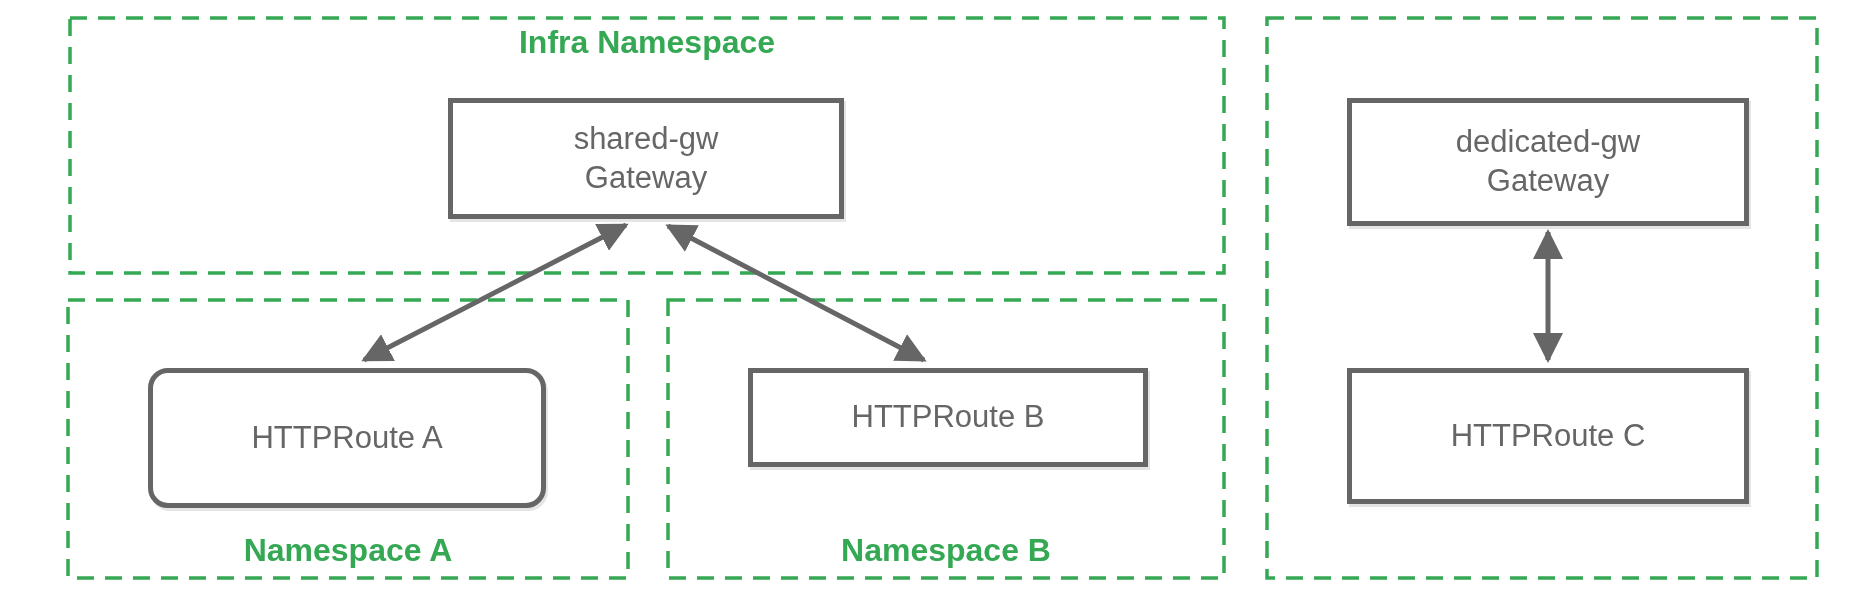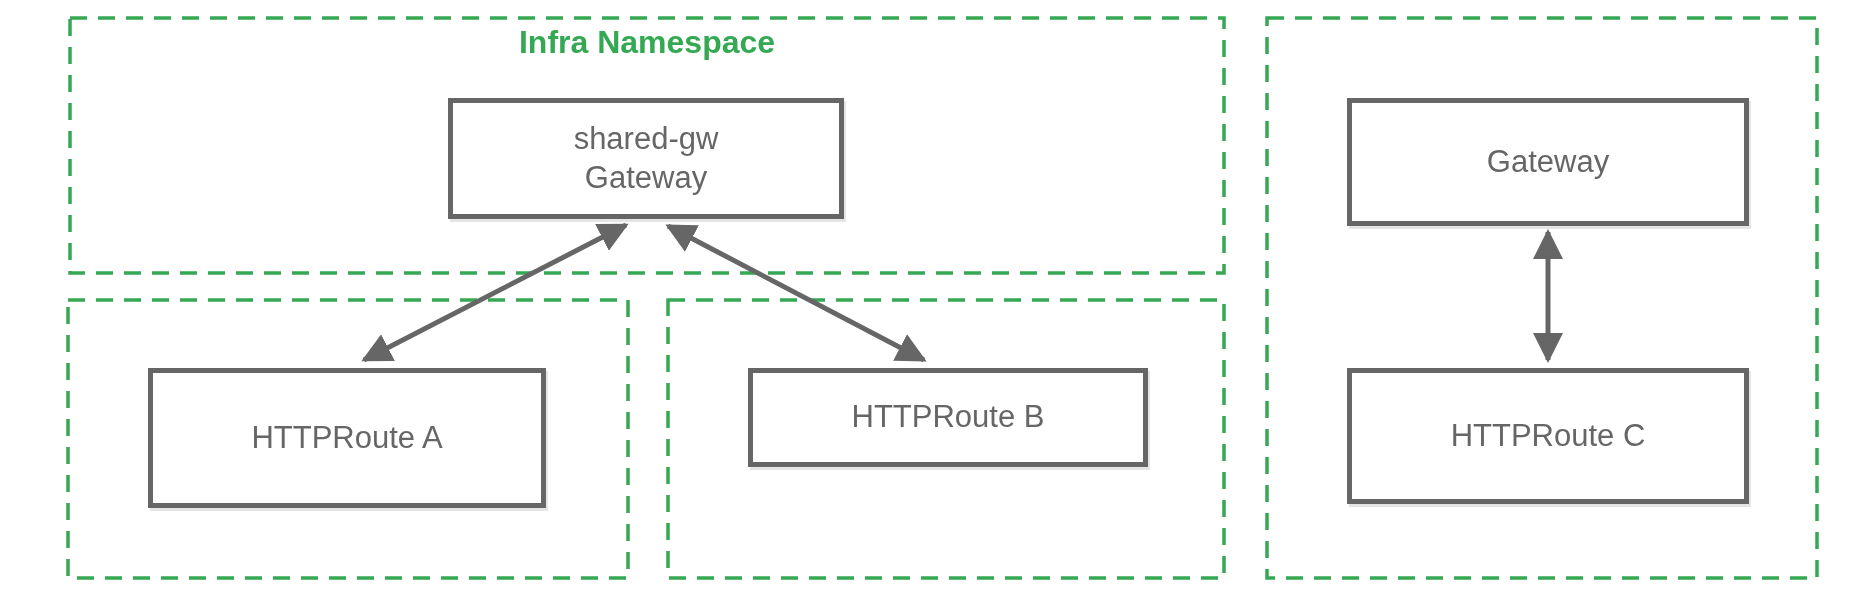--- a/index.html
+++ b/index.html
@@ -22,21 +22,21 @@
     line-height: 1.25;
     display: flex;
     flex-direction: column;
     align-items: center;
     justify-content: center;
     text-align: center;
     box-shadow: 2px 3px 0 rgba(0,0,0,0.10);
   }
   #shared-gw   { left: 448px;  top: 98px;  width: 396px; height: 121px; }
   #dedicated-gw{ left: 1347px; top: 98px;  width: 402px; height: 128px; }
-  #route-a     { left: 148px;  top: 368px; width: 398px; height: 140px; }
+  #route-a     { left: 148px;  top: 368px; width: 398px; height: 140px; border-radius: 20px; }
   #route-b     { left: 748px;  top: 368px; width: 400px; height: 99px; }
   #route-c     { left: 1347px; top: 368px; width: 402px; height: 136px; }
 
   .ns-label {
     position: absolute;
     color: #34A853;
     font-weight: bold;
     font-size: 32px;
     text-align: center;
   }
@@ -72,27 +72,30 @@
     <rect class="ns-border" x="68" y="300" width="560" height="278"></rect>
     <rect class="ns-border" x="668" y="300" width="556" height="278"></rect>
     <rect class="ns-border" x="1267" y="18" width="550" height="560"></rect>
 
     <line class="edge" x1="364" y1="360" x2="626" y2="225" marker-start="url(#arrow)" marker-end="url(#arrow)"></line>
     <line class="edge" x1="668" y1="226" x2="924" y2="360" marker-start="url(#arrow)" marker-end="url(#arrow)"></line>
     <line class="edge" x1="1548" y1="232" x2="1548" y2="360" marker-start="url(#arrow)" marker-end="url(#arrow)"></line>
   </svg>
 
   <div class="ns-label" id="infra-label">Infra Namespace</div>
+  <div class="ns-label" id="ns-a-label">Namespace A</div>
+  <div class="ns-label" id="ns-b-label">Namespace B</div>
 
 
   <div class="node" id="shared-gw">
     <div>shared-gw</div>
     <div>Gateway</div>
   </div>
   <div class="node" id="dedicated-gw">
+    <div>dedicated-gw</div>
     <div>Gateway</div>
   </div>
 
   <div class="node" id="route-a">
     <div>HTTPRoute A</div>
   </div>
   <div class="node" id="route-b">
     <div>HTTPRoute B</div>
   </div>
   <div class="node" id="route-c">

